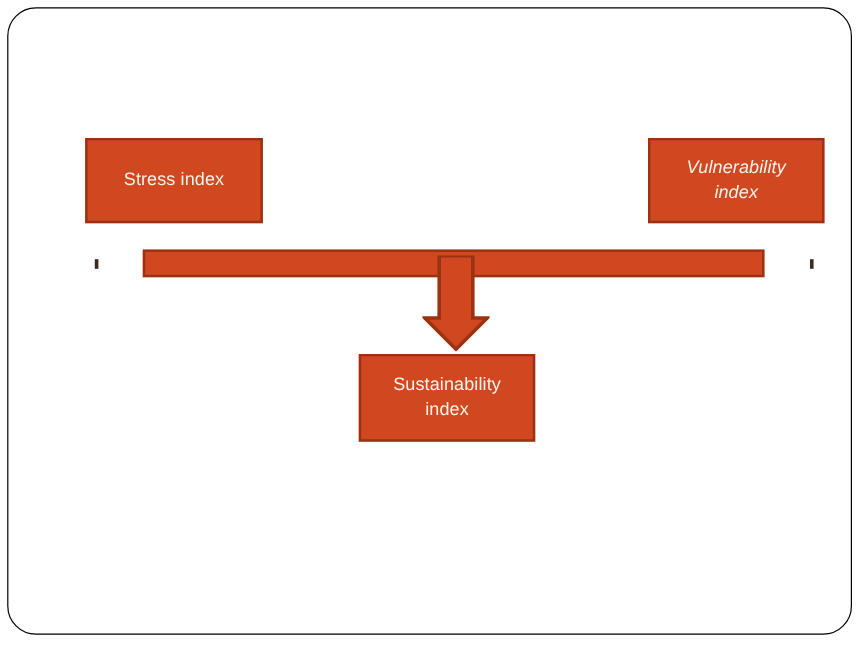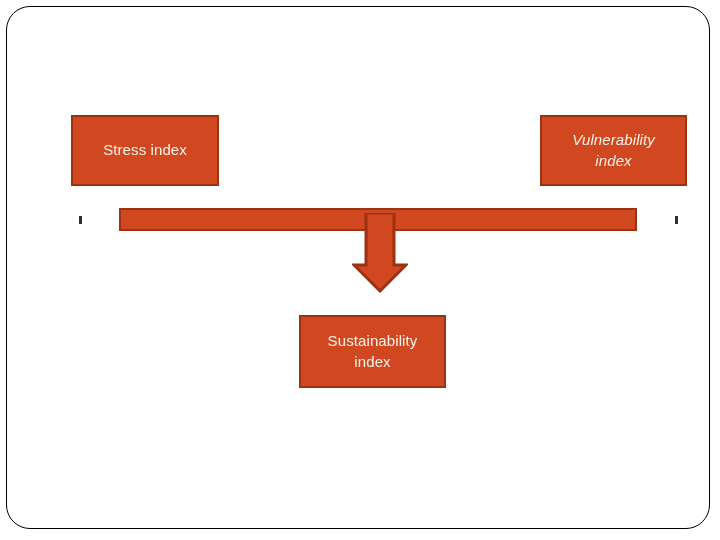--- a/index.html
+++ b/index.html
@@ -68,21 +68,20 @@
     width: 147px;
     height: 71px;
     font-style: italic;
   }
 
   #node-sustainability {
     left: 299px;
     top: 295px;
     width: 147px;
     height: 73px;
-    margin-top: 20px;
   }
 
   
   #beam {
     position: absolute;
     left: 119px;
     top: 208px;
     width: 518px;
     height: 23px;
     box-sizing: border-box;

